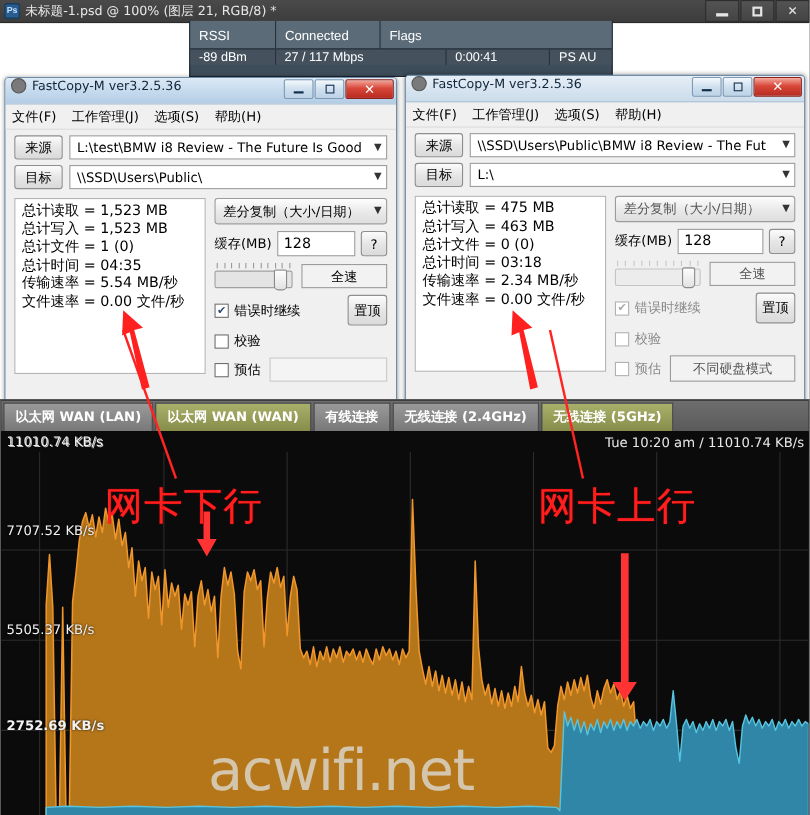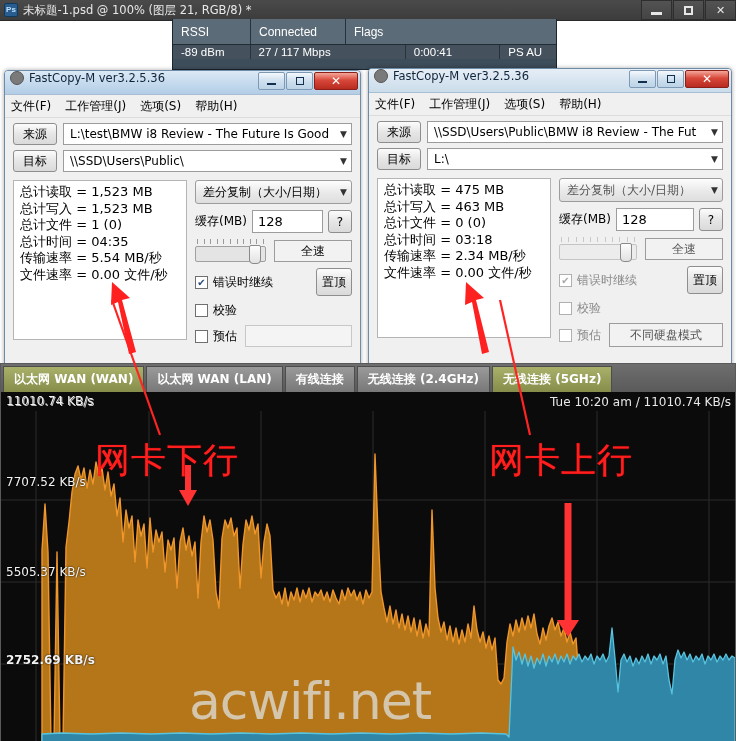--- a/index.html
+++ b/index.html
@@ -498,22 +498,22 @@
         </label>
         <div class="fc-diskmode">不同硬盘模式</div>
       </div>
     </div>
   </div>
 </div>
 
 <div id="graph-window">
 
   <div id="graph-tabs">
+    <div class="gtab">以太网 WAN (LAN)</div>
     <div class="gtab active">以太网 WAN (WAN)</div>
-    <div class="gtab">以太网 WAN (LAN)</div>
     <div class="gtab">有线连接</div>
     <div class="gtab">无线连接 (2.4GHz)</div>
     <div class="gtab active">无线连接 (5GHz)</div>
     <div class="gtab spacer"></div>
   </div>
 
   <div id="graph-plot">
     <svg width="736" height="350" viewBox="0 0 736 350">
       <rect x="0" y="0" width="736" height="350" fill="#0b0b0b"></rect>
 

